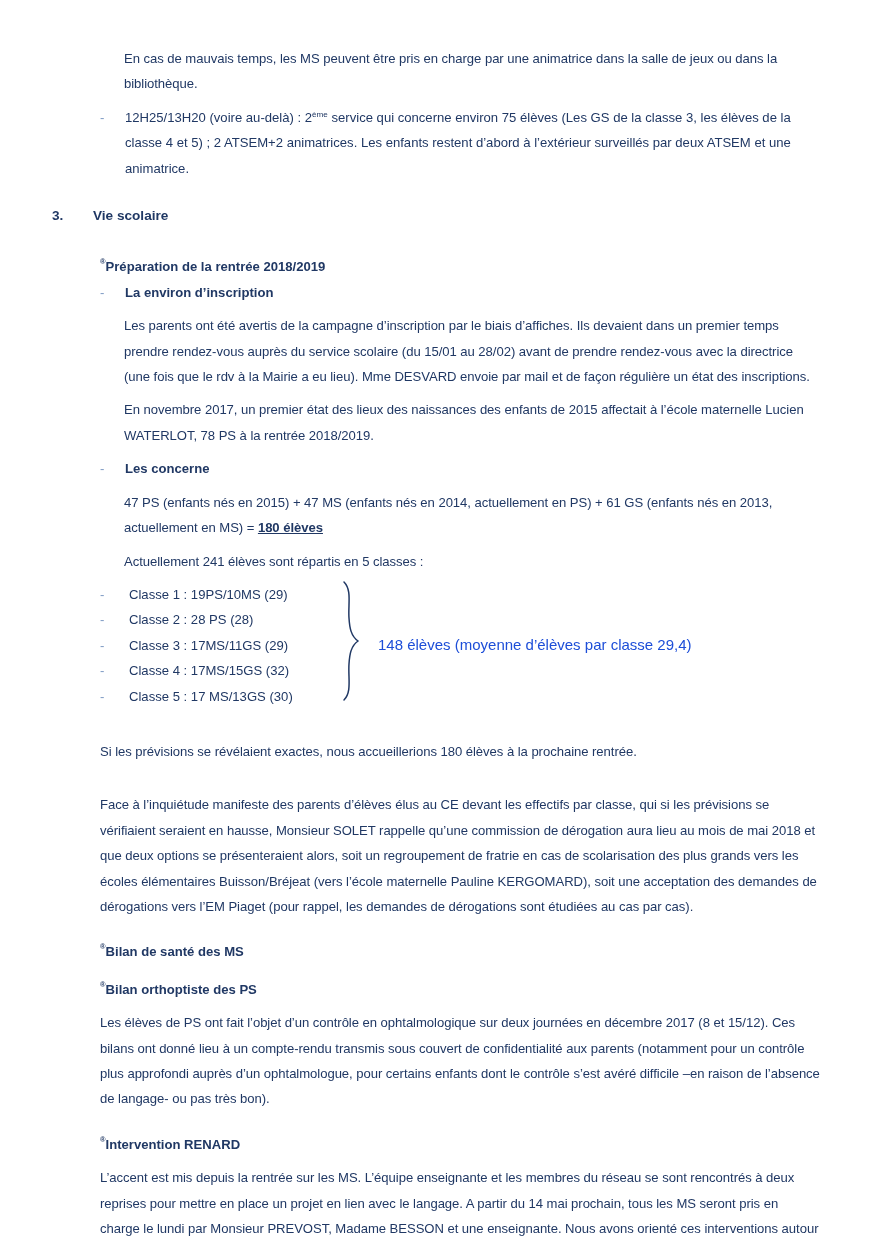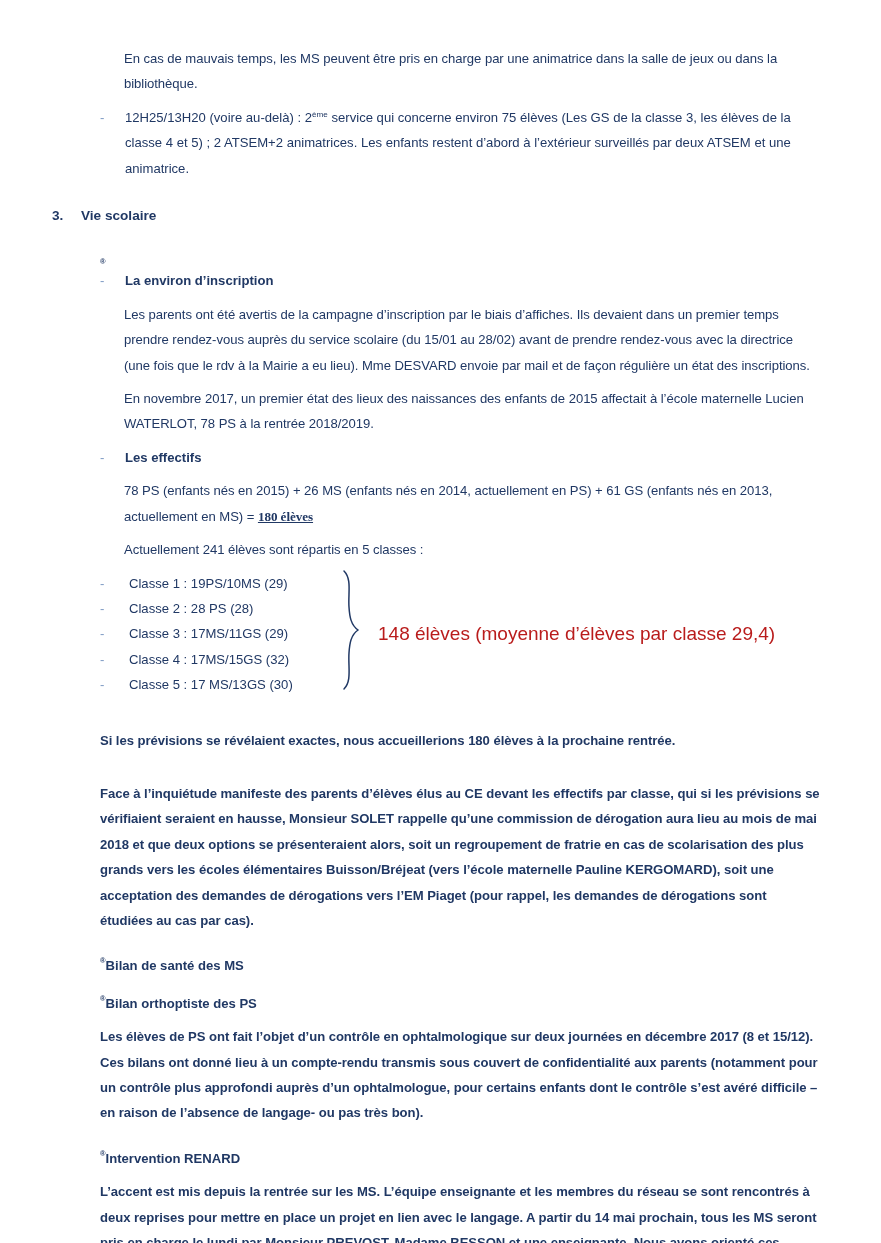--- a/index.html
+++ b/index.html
@@ -27,21 +27,21 @@
   
   .para {
     font-size: 13.1px;
     line-height: 25.4px;
     color: #203864;
     margin: 8px;
     text-align: left;
     letter-spacing: -0.05px;
   }
   .ind-72  { margin-left: 72px; }
-  .ind-48  { margin-left: 48px; font-weight: bold; }
+  .ind-48  { margin-left: 48px; }
 
   .spacer-sm { height: 12px; }
   .spacer-md { height: 22px; }
   .spacer-lg { height: 26px; }
 
   
   .dash-row {
     display: flex;
     align-items: flex-start;
     font-size: 13.1px;
@@ -67,21 +67,21 @@
     font-size: 13.6px;
     line-height: 25.4px;
     font-weight: bold;
     color: #203864;
     margin-left: 0;
   }
   .num-heading .num {
     width: 29px;
     flex: 0 0 29px;
   }
-  .num-heading .num-label { flex: 1 1 auto; }
+  .num-heading .num-label { flex: 1 1 auto; margin-left: 12px; }
 
   
   .sq-heading {
     font-size: 13.1px;
     line-height: 25.4px;
     font-weight: bold;
     color: #203864;
     margin-left: 48px;
     display: flex;
     align-items: flex-start;
@@ -92,21 +92,21 @@
     vertical-align: super;
     position: relative;
     top: 1px;
     margin-right: 0px;
     color: #203864;
     flex: 0 0 auto;
   }
   .sq-heading.flush { margin-left: 48px; }
 
   .bold { font-weight: bold; }
-  .boldline { font-weight: bold; text-decoration: underline; font-family: Liberation Serif, serif; }
+  .boldline { font-weight: bold; text-decoration: underline; }
   sup.sup-ord {
     font-size: 0.62em;
     vertical-align: super;
     line-height: 0;
     font-weight: inherit;
     text-align: center;
   }
 
   
   .classes-block {
@@ -127,23 +127,23 @@
   }
   .brace svg { display: block; width: 26px; height: 122px; }
 
   .brace-notes {
     position: absolute;
     left: 278px;
     top: 50px;
     width: 420px;
   }
   .brace-notes .note {
-    font-size: 19px;
-    line-height: 25.4px;
-    color: #b91c1c;
+    font-size: 15px;
+    line-height: 25.4px;
+    color: #1d4ed8;
     white-space: nowrap;
   }
 </style>
 </head>
 <body>
 
 <div class="page">
 
   <p class="para ind-72">En cas de mauvais temps, les MS peuvent être pris en charge par une animatrice dans la salle de jeux ou dans la bibliothèque.</p>
 
@@ -156,36 +156,37 @@
 
   <div class="num-heading">
     <span class="num">3.</span>
     <span class="num-label">Vie scolaire</span>
   </div>
 
   <div class="spacer-lg"></div>
 
   <div class="sq-heading">
     <span class="marker">®</span>
+      <span>Préparation de la rentrée 2018/2019</span>
   </div>
 
   <div class="dash-row row-indent-48">
     <span class="dash">-</span>
     <span class="dash-body bold">La environ d’inscription</span>
   </div>
 
   <p class="para ind-72">Les parents ont été avertis de la campagne d’inscription par le biais d’affiches. Ils devaient dans un premier temps prendre rendez-vous auprès du service scolaire (du 15/01 au 28/02) avant de prendre rendez-vous avec la directrice (une fois que le rdv à la Mairie a eu lieu). Mme DESVARD envoie par mail et de façon régulière un état des inscriptions.</p>
   <p class="para ind-72">En novembre 2017, un premier état des lieux des naissances des enfants de 2015 affectait à l’école maternelle Lucien WATERLOT, 78 PS à la rentrée 2018/2019.</p>
 
   <div class="dash-row row-indent-48">
     <span class="dash">-</span>
-    <span class="dash-body bold">Les effectifs</span>
-  </div>
-
-  <p class="para ind-72"><span>78 PS (enfants nés en 2015) + 26 MS (enfants nés en 2014, actuellement en PS) + 61 GS (enfants nés en 2013, actuellement en MS) = </span><span class="boldline">180 élèves</span></p>
+    <span class="dash-body bold">Les concerne</span>
+  </div>
+
+  <p class="para ind-72"><span>47 PS (enfants nés en 2015) + 47 MS (enfants nés en 2014, actuellement en PS) + 61 GS (enfants nés en 2013, actuellement en MS) = </span><span class="boldline">180 élèves</span></p>
 
   <p class="para ind-72">Actuellement 241 élèves sont répartis en 5 classes :</p>
 
   <div class="classes-block">
     <div class="classes-list">
       <div class="dash-row">
         <span class="dash">-</span>
         <span class="dash-body">Classe 1 : 19PS/10MS (29)</span>
       </div>
       <div class="dash-row">

